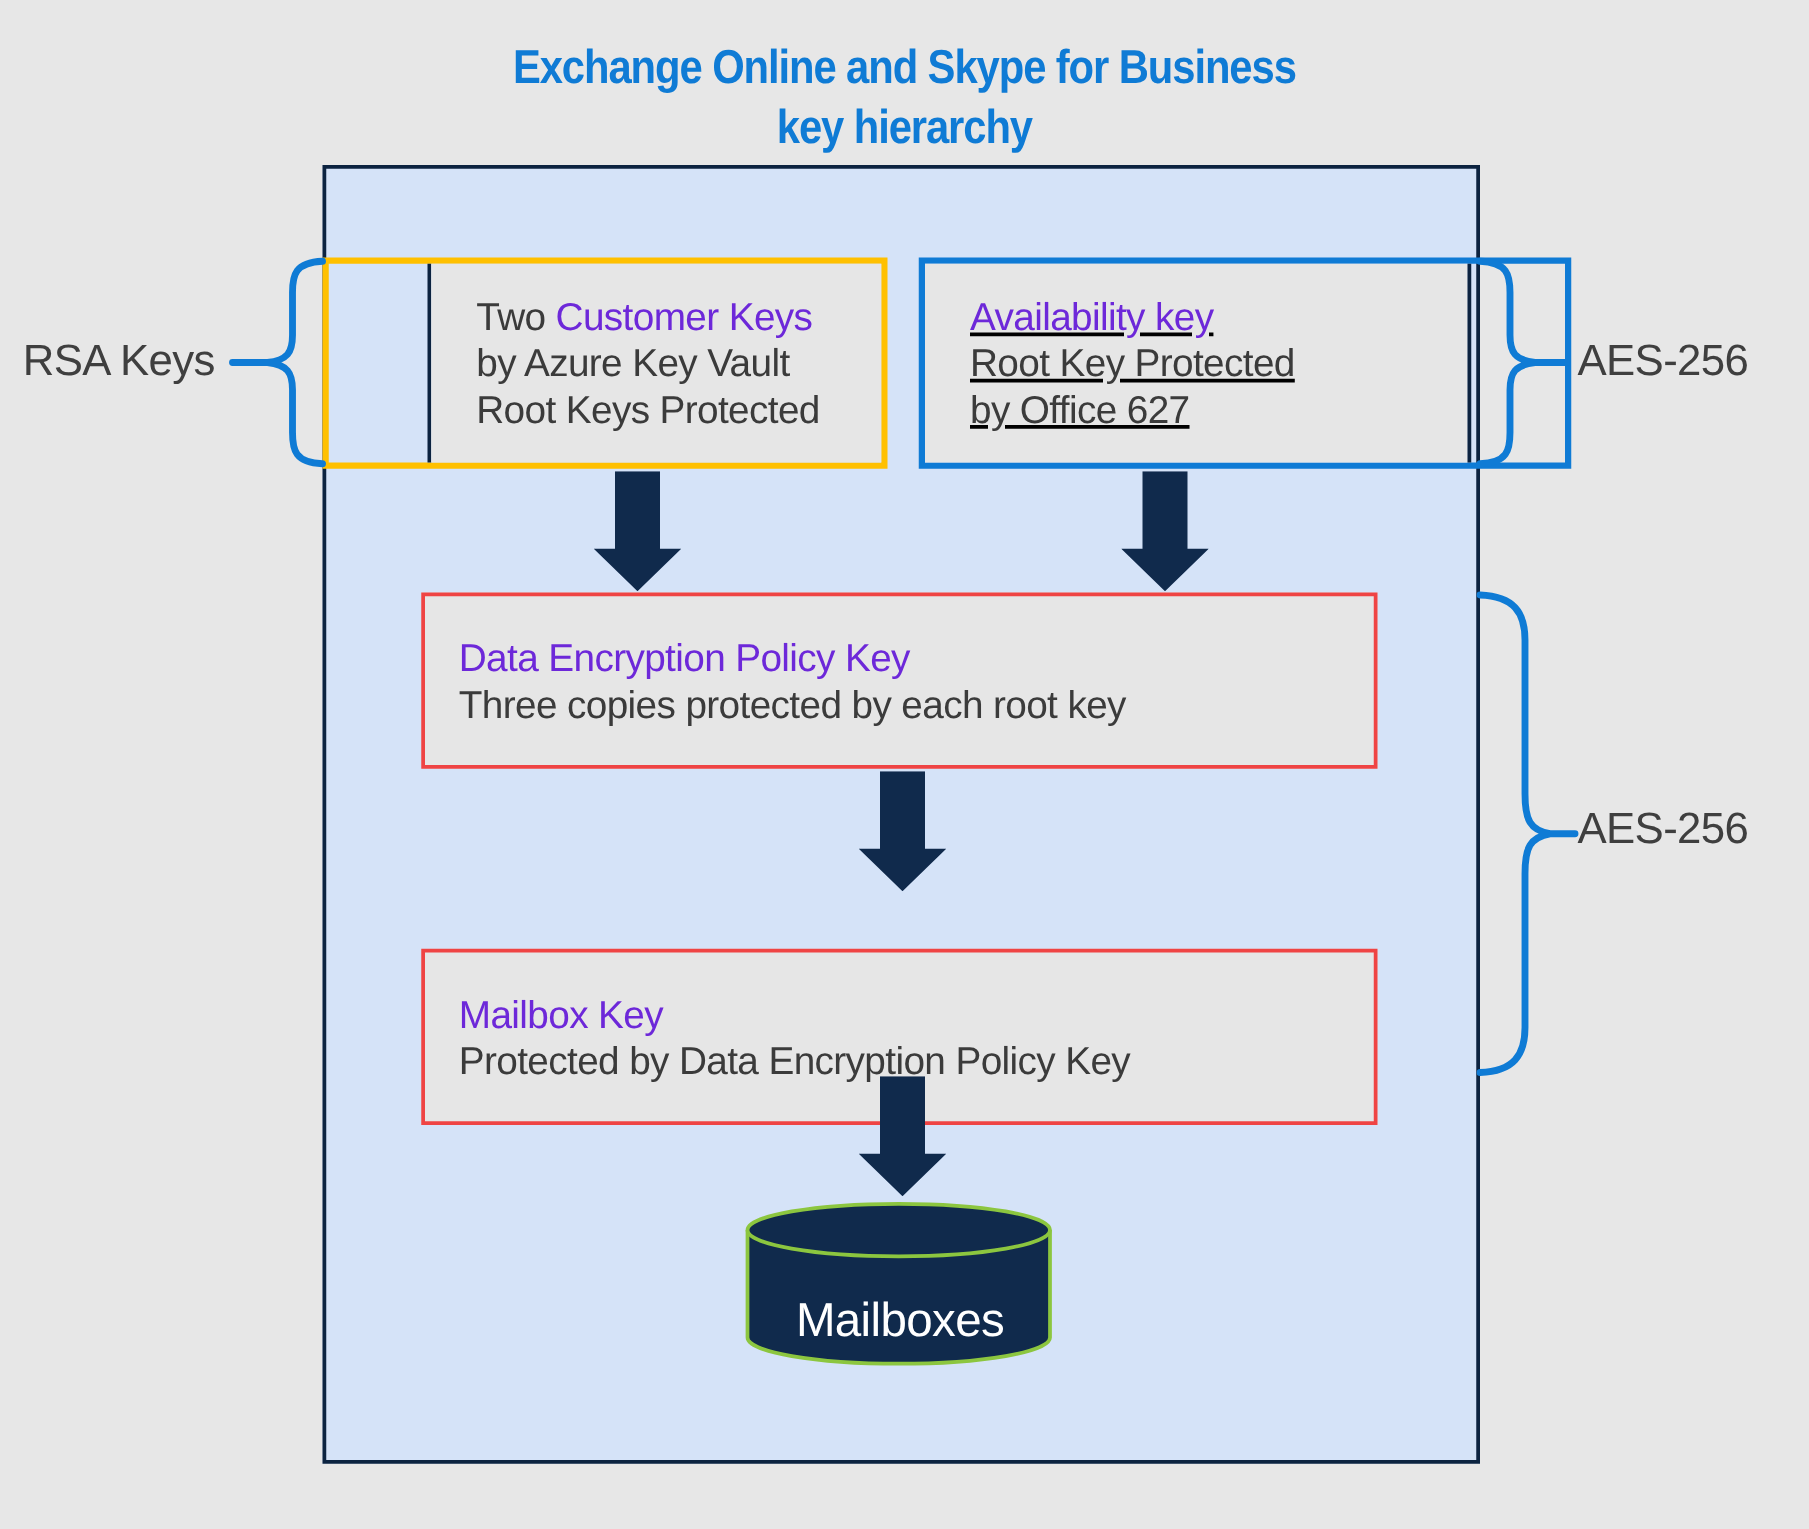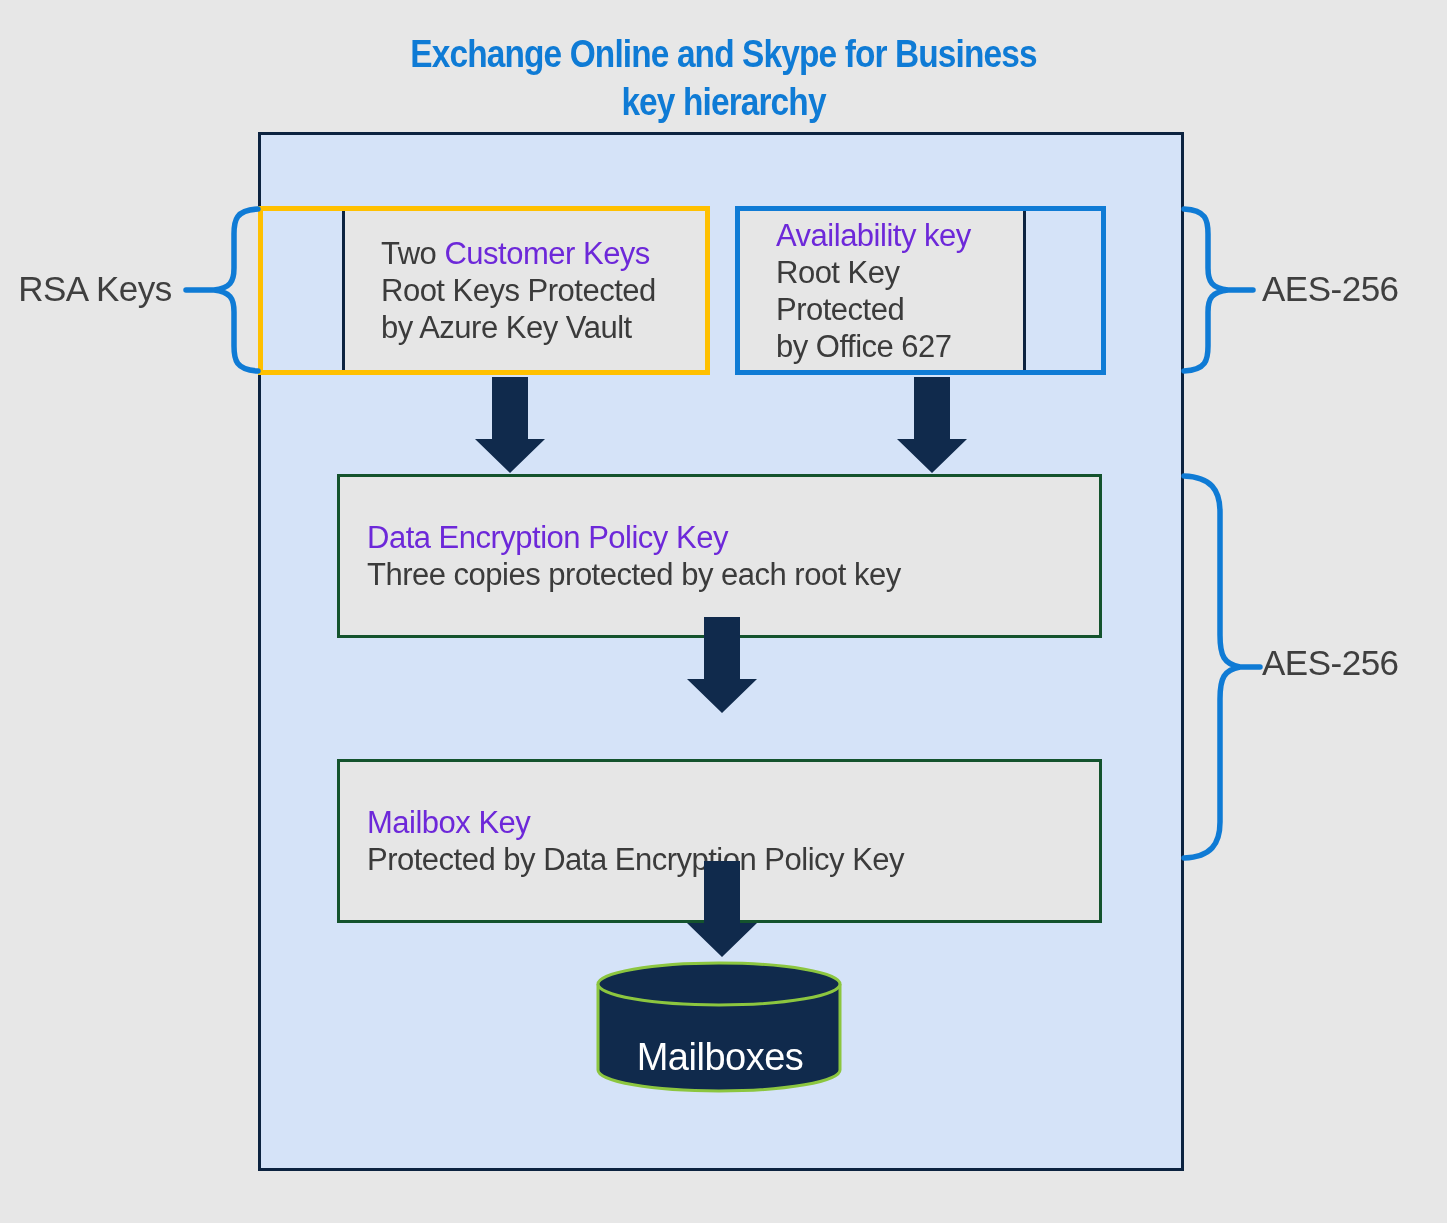--- a/index.html
+++ b/index.html
@@ -16,32 +16,32 @@
     letter-spacing:-1px;transform:scaleX(0.88);transform-origin:50% 0;
   }
   
   .container{
     left:258px;top:132px;width:926px;height:1039px;
     background:#D5E3F8;border:3px solid #0C2340;
   }
   
   .rootbox{display:flex;flex-direction:row;align-items:stretch;}
   .box-customer{left:258px;top:206px;width:452px;height:169px;border:5px solid #FFC000;}
-  .box-availability{left:735px;top:206px;width:371px;height:169px;border:5px solid #0F7BD5;}
+  .box-availability{left:735px;top:206px;width:522px;height:169px;border:5px solid #0F7BD5;text-decoration:underline;}
   .strip{width:79px;background:transparent;}
   .strip-right{width:75px;background:transparent;}
   .vdivider{width:3px;background:#0C2340;}
   .boxcontent{
     flex:1;background:#E6E6E6;display:flex;flex-direction:column;justify-content:center;
     padding-left:36px;font-size:31px;line-height:37px;color:#3B3B3B;letter-spacing:-0.5px;
   }
   .green{color:#6d28d9;}
   
   .widebox{
-    left:337px;width:765px;height:164px;background:#E6E6E6;border:3px solid #14532d;
+    left:337px;width:765px;height:141px;background:#E6E6E6;border:3px solid #ef4444;
     display:flex;flex-direction:column;justify-content:center;padding-left:27px;
     font-size:31px;line-height:37px;color:#3B3B3B;letter-spacing:-0.5px;
   }
   .box-dep{top:474px;}
   .box-mailboxkey{top:718px;margin-top:41px;}
   
   .arrow{width:70px;height:96px;}
   .arrow polygon{fill:#102A4C;}
   
   .brace path{fill:none;stroke:#0F7BD5;stroke-width:5.5px;stroke-linecap:round;stroke-linejoin:round;}
@@ -65,22 +65,22 @@
     <div>key hierarchy</div>
   </div>
 
   <div class="abs container"></div>
 
   <div class="abs rootbox box-customer">
     <div class="strip"></div>
     <div class="vdivider"></div>
     <div class="boxcontent">
       <div><span>Two </span><span class="green">Customer Keys</span></div>
+      <div>by Azure Key Vault</div>
       <div>Root Keys Protected</div>
-      <div>by Azure Key Vault</div>
     </div>
   </div>
 
   <div class="abs rootbox box-availability">
     <div class="boxcontent">
       <div class="green">Availability key</div>
       <div>Root Key Protected</div>
       <div>by Office 627</div>
     </div>
     <div class="vdivider"></div>

